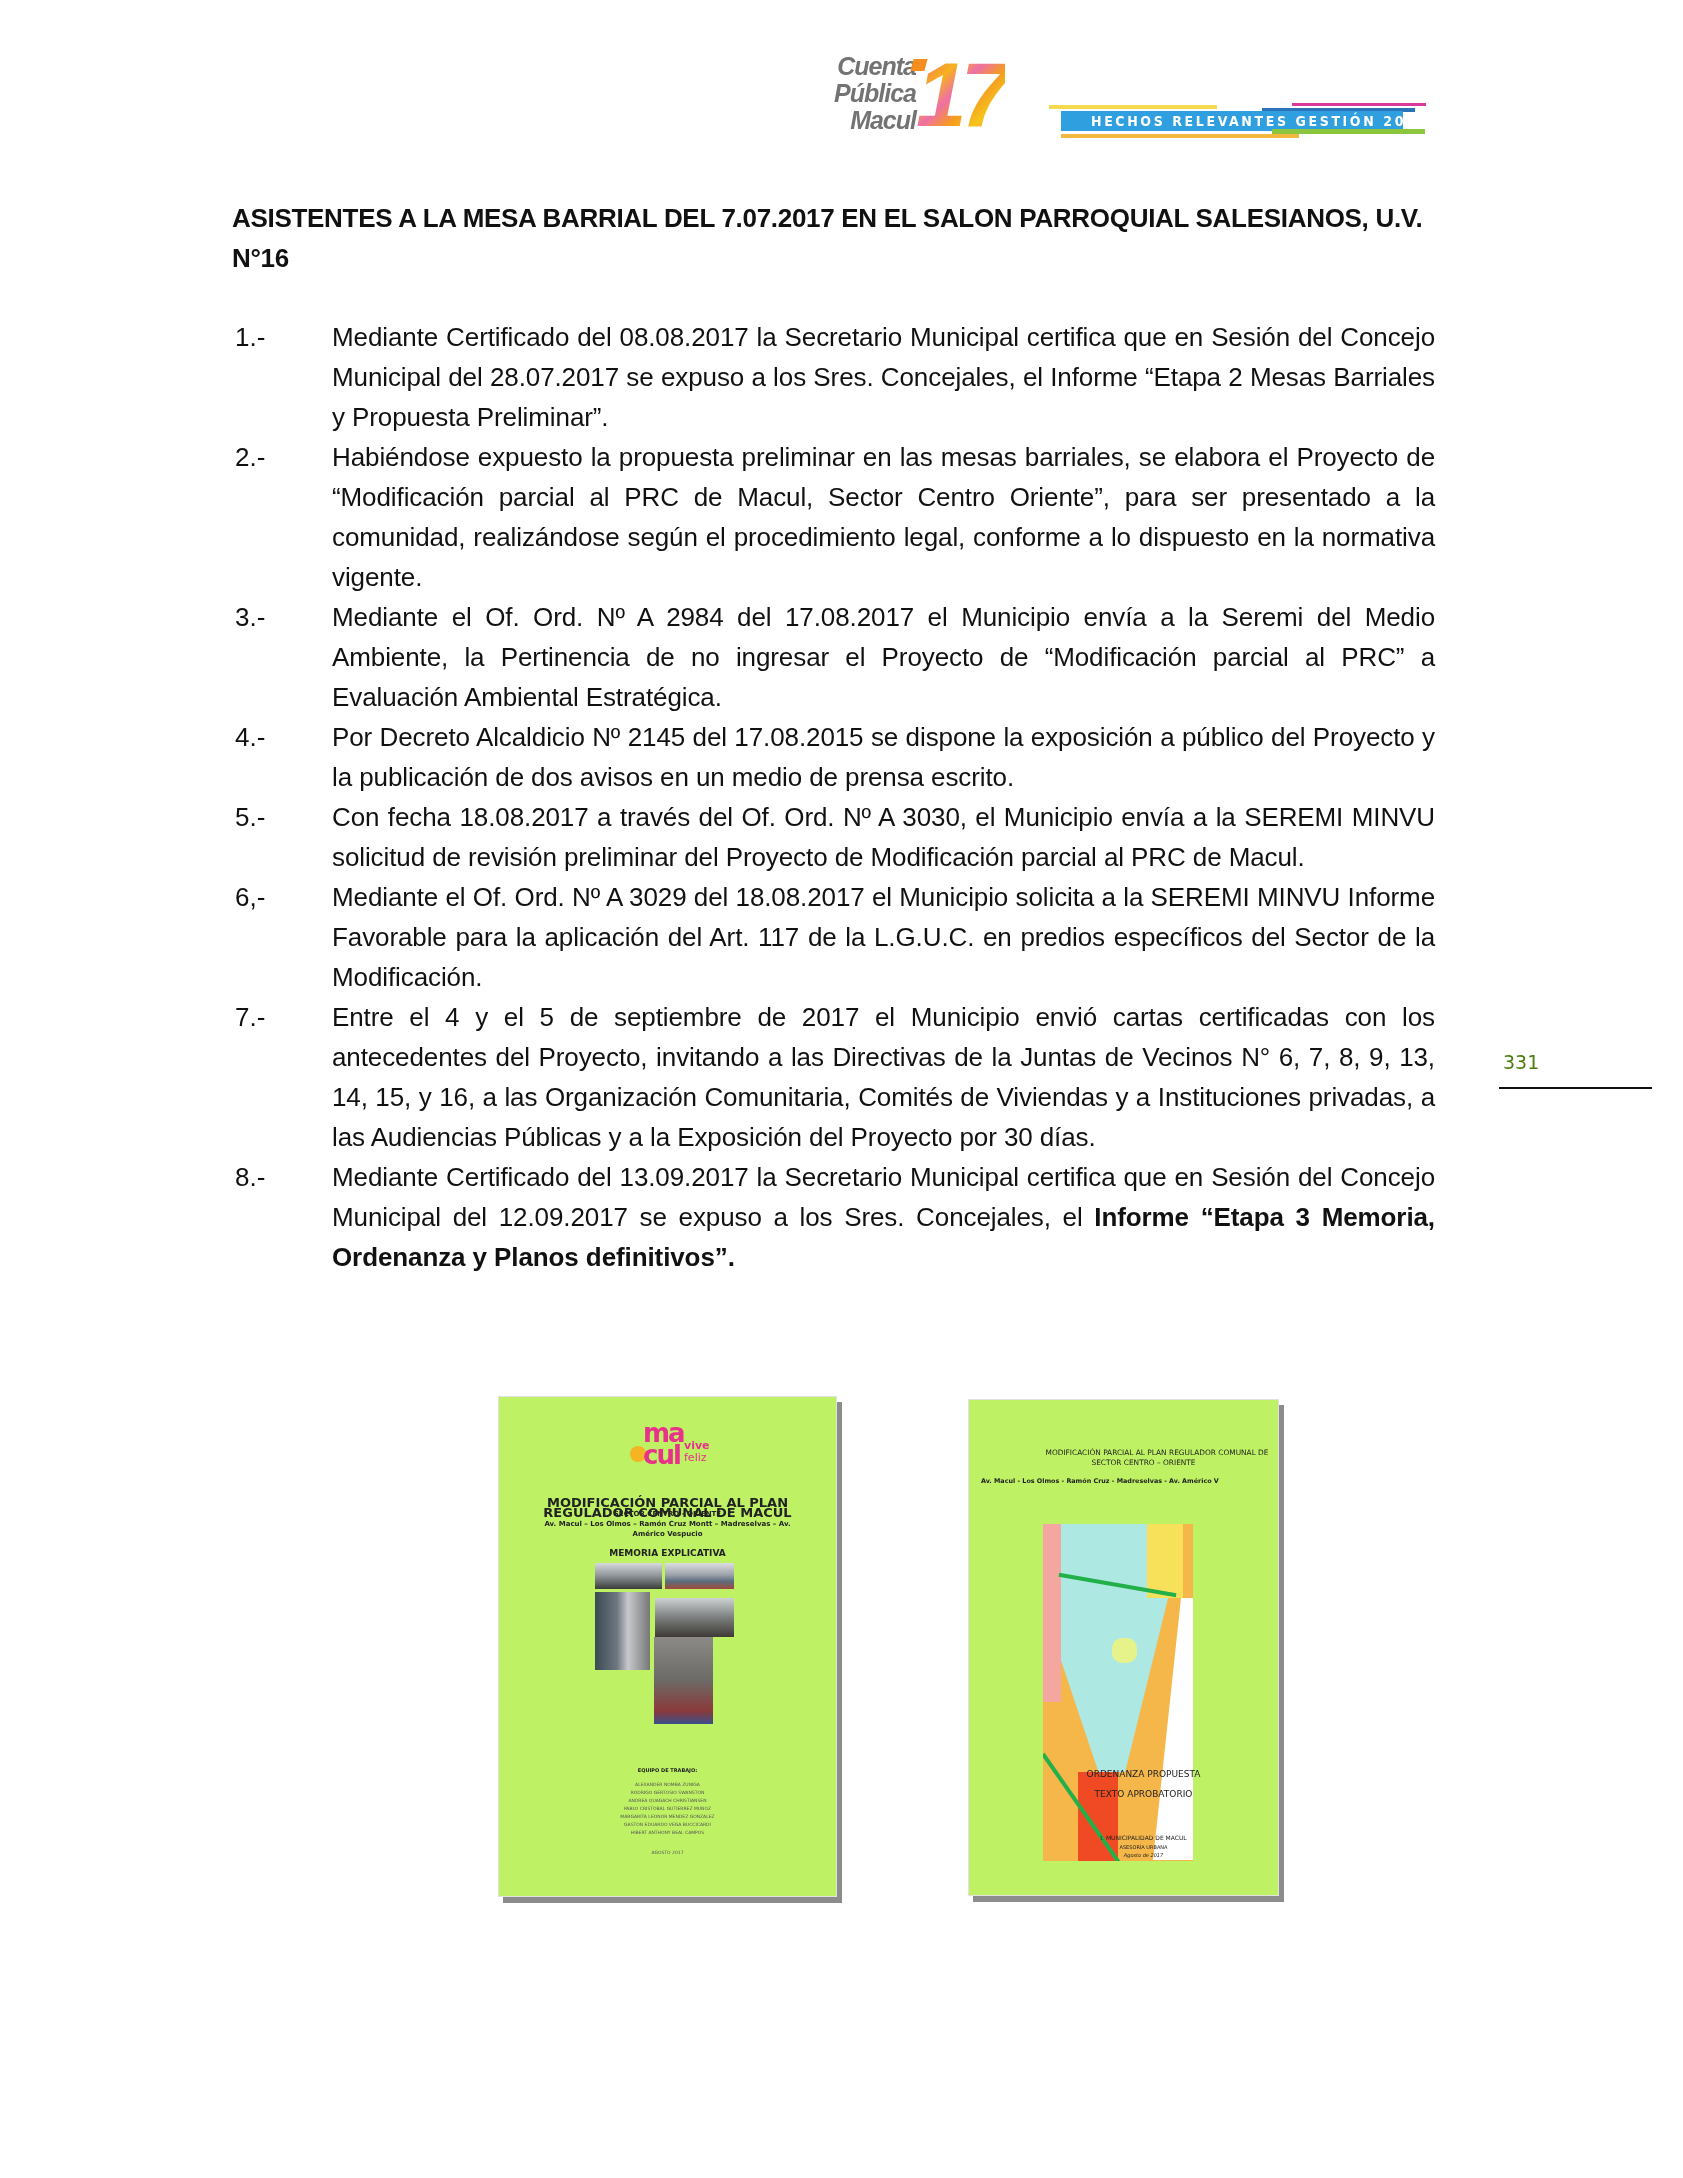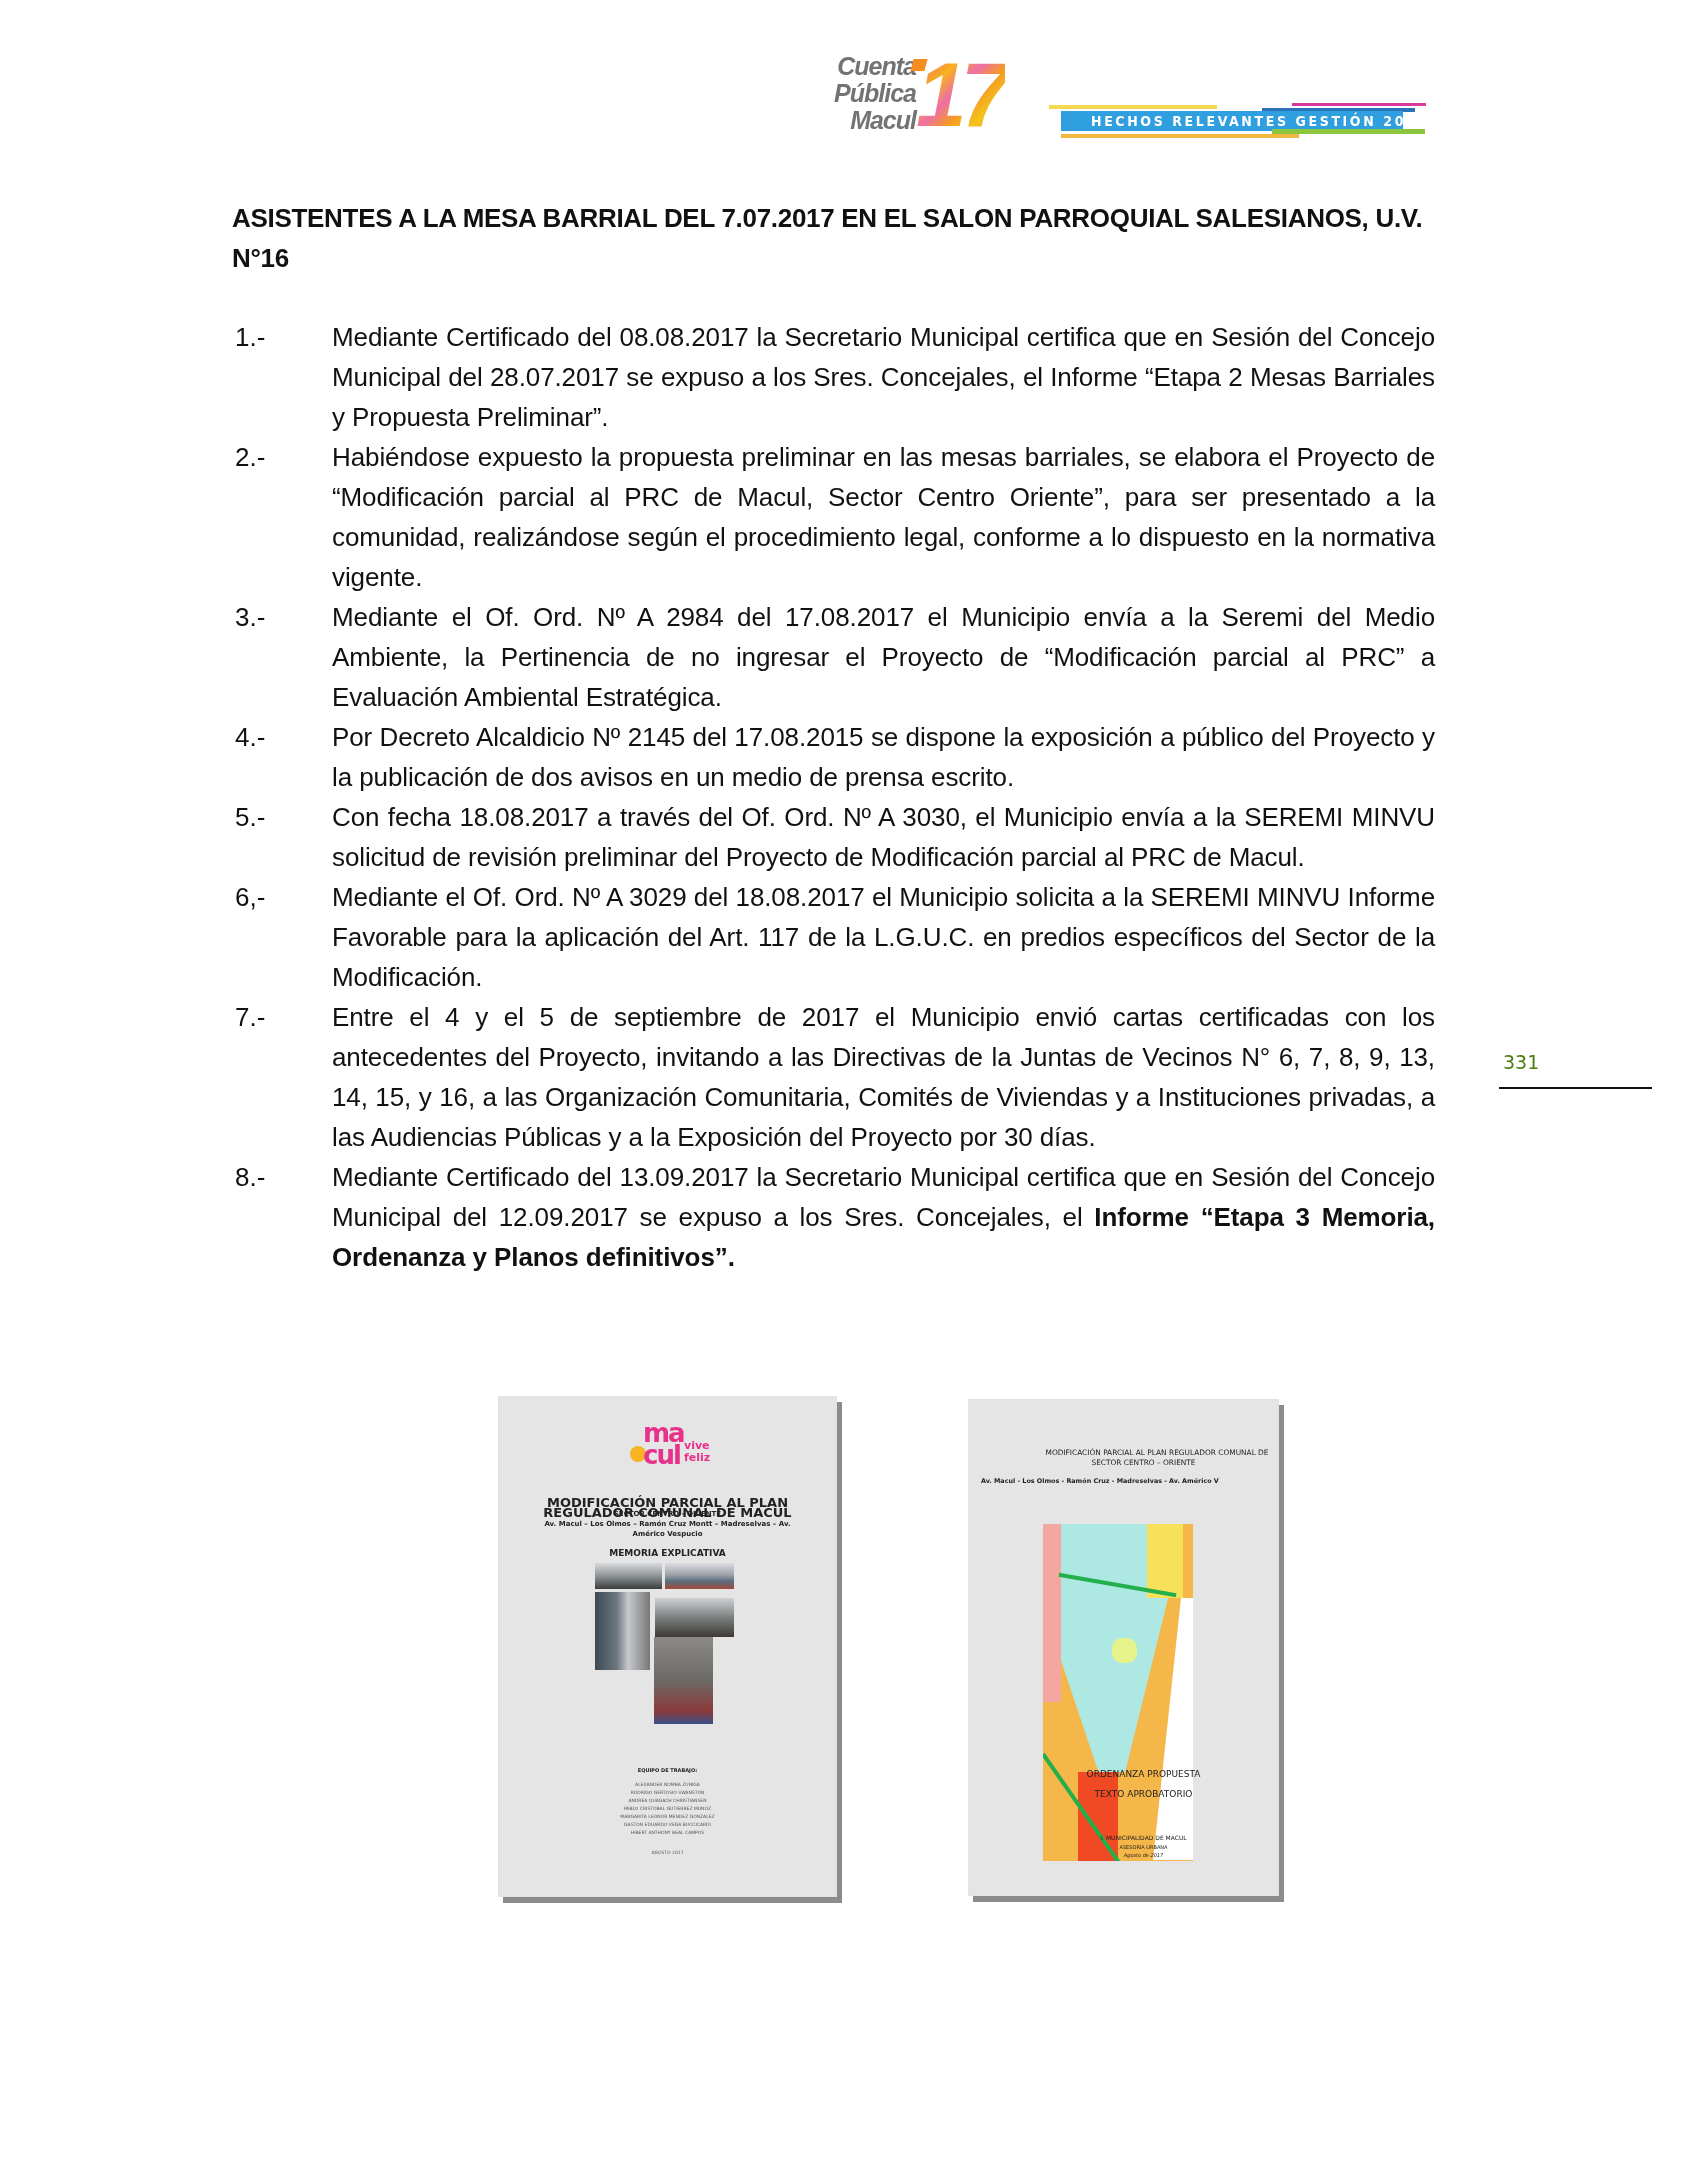--- a/index.html
+++ b/index.html
@@ -29,30 +29,30 @@
   .item { position:relative; margin:0; }
   .item .num { position:absolute; left:3px; top:0; font-family:"Liberation Sans Narrow","Liberation Sans",sans-serif; font-size:26px; line-height:40px; }
   .item .txt { margin-left:100px; font-family:"Liberation Sans Narrow","Liberation Sans",sans-serif; font-size:26px; line-height:40px; text-align:justify; letter-spacing:-0.1px; }
   .b { font-weight:bold; }
 
   
   .pagenum { position:absolute; left:1503px; top:1051px; font-family:"DejaVu Sans", sans-serif; font-size:19px; color:#4d7c0f; }
   .pageline { position:absolute; left:1499px; top:1087px; width:153px; height:2px; background:#111; }
 
   
-  .thumb { position:absolute; background:#e5e5e5; box-shadow:5px 6px 0 #8c8c8c; border:1px solid #e2e2e2; }
+  .thumb { position:absolute; background:#bef264; box-shadow:5px 6px 0 #8c8c8c; border:1px solid #e2e2e2; }
   .t1 { left:498px; top:1396px; width:337px; height:499px; }
   .t2 { left:968px; top:1399px; width:309px; height:495px; overflow:hidden; }
   .ttext { position:absolute; left:0; width:100%; text-align:center; font-family:"DejaVu Sans", sans-serif; color:#222; }
 
   .macul-logo { position:absolute; left:124px; top:25px; width:89px; height:50px; }
   .macul-logo .ma { position:absolute; left:20px; top:-2px; font-family:"DejaVu Sans",sans-serif; font-weight:bold; color:#e8318b; font-size:26px; letter-spacing:-2px; line-height:26px; }
   .macul-logo .cul { position:absolute; left:20px; top:20px; font-family:"DejaVu Sans",sans-serif; font-weight:bold; color:#e8318b; font-size:26px; letter-spacing:-2px; line-height:26px; }
   .macul-logo .vive { position:absolute; left:61px; top:18px; color:#e8318b; font-size:11px; font-weight:bold; line-height:11px; font-family:"DejaVu Sans",sans-serif; }
-  .macul-logo .feliz { position:absolute; left:61px; top:30px; color:#e8318b; font-size:11px; font-weight:bold; line-height:11px; font-family:"DejaVu Sans",sans-serif; }
+  .macul-logo .feliz { position:absolute; left:61px; top:30px; color:#e8318b; font-size:11px; font-weight:normal; line-height:11px; font-family:"DejaVu Sans",sans-serif; }
   .macul-logo .smile { position:absolute; left:7px; top:24px; width:16px; height:16px; border-radius:50%; background:#f6b323; }
 
   .photo { position:absolute; background:linear-gradient(180deg,#c9cdd2 0%,#8e949a 45%,#4b4f52 80%,#6a5c54 100%); }
   .p1 { left:96px; top:116px; width:67px; height:26px; background:linear-gradient(180deg,#d8dadc 0%,#8d9397 50%,#3a3d3a 100%); }
   .p2 { left:166px; top:116px; width:69px; height:26px; background:linear-gradient(180deg,#dcdde0 0%,#9ea4ab 45%,#5b6d7e 70%,#a04a3a 100%); }
   .p3 { left:96px; top:146px; width:55px; height:78px; background:linear-gradient(90deg,#3b4a55 0%,#6e7780 40%,#c7c9cc 60%,#777 100%); }
   .p4 { left:156px; top:151px; width:79px; height:39px; background:linear-gradient(180deg,#cfd2d4 0%,#7b7f7f 50%,#3e3a35 100%); }
   .p5 { left:155px; top:190px; width:59px; height:87px; background:linear-gradient(180deg,#8b8a86 0%,#6c6a66 50%,#8a3a3a 85%,#3b4f8a 100%); }
 
   .map { position:absolute; left:74px; top:124px; width:150px; height:337px; overflow:hidden; background:#f5b64a; }

